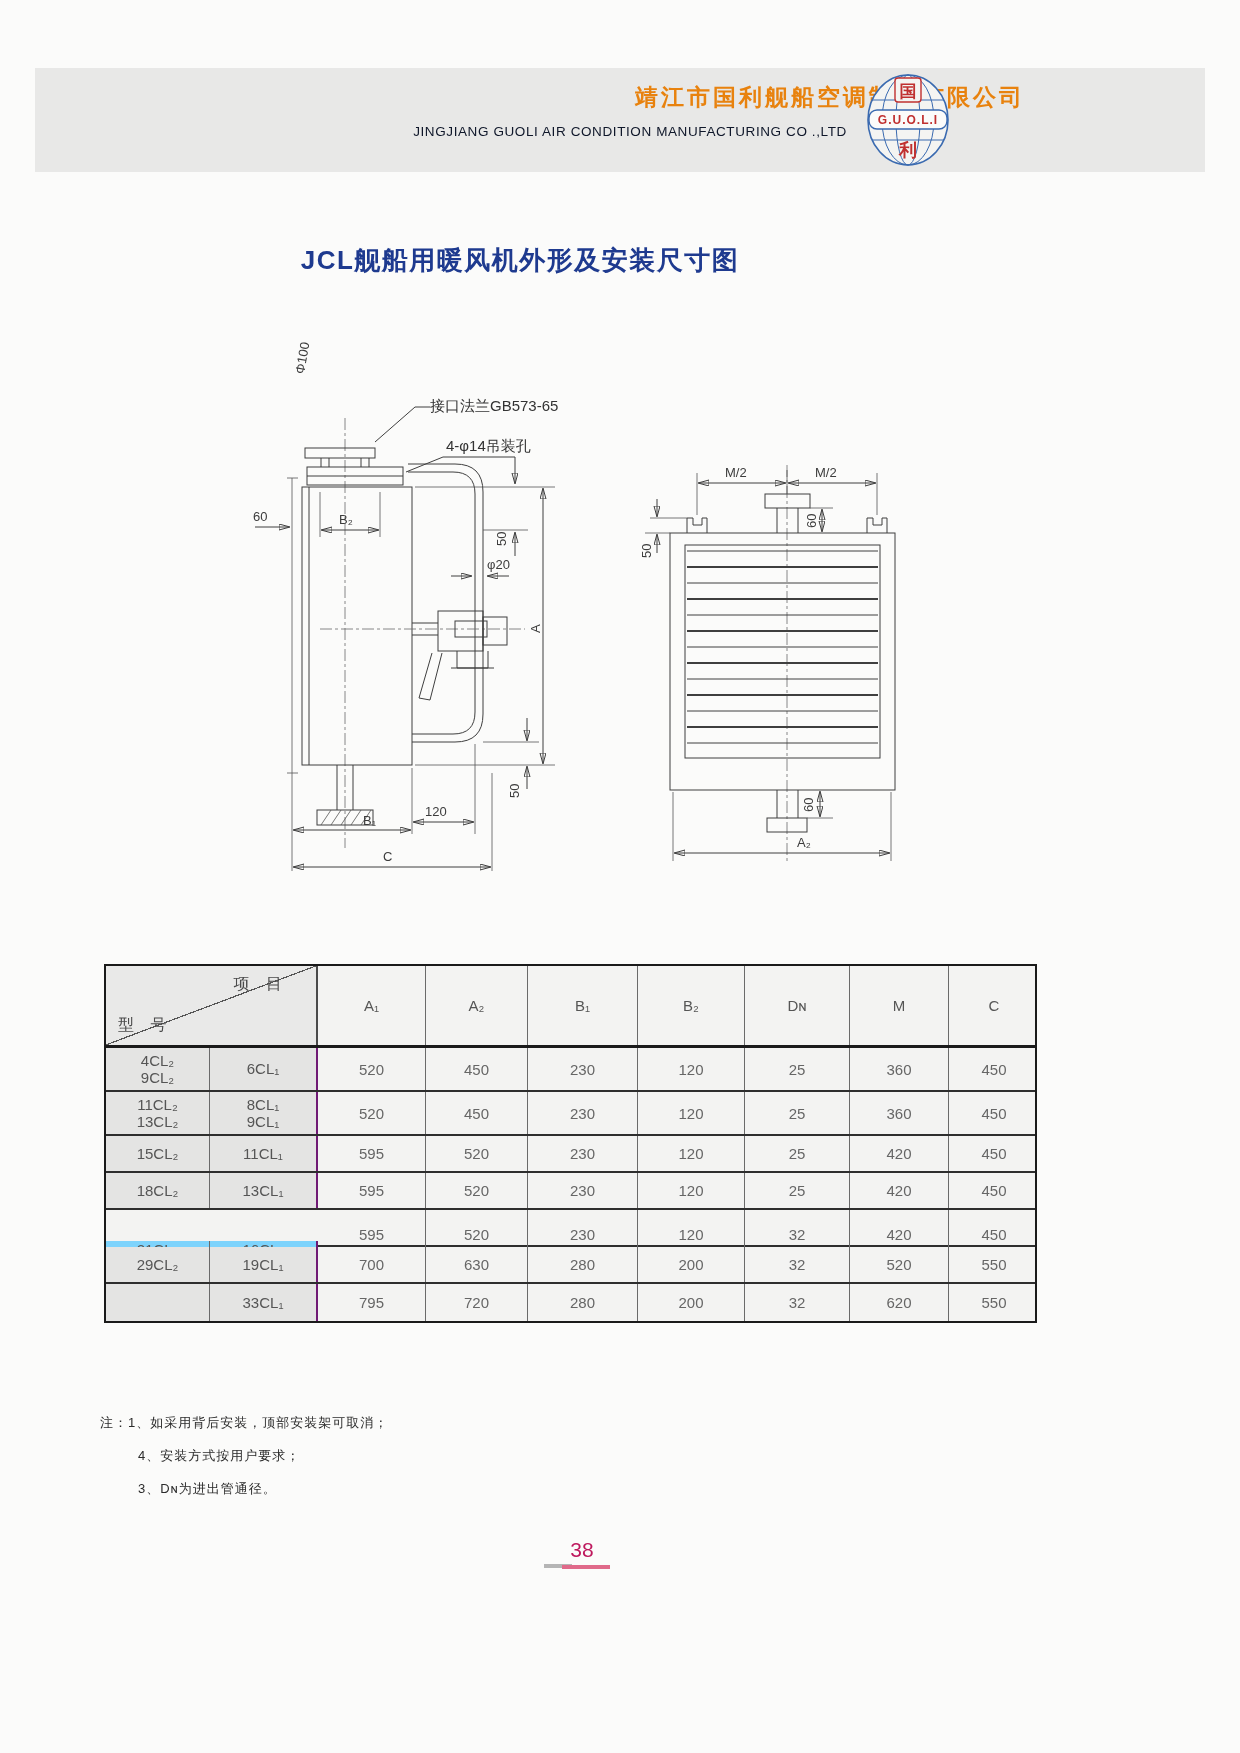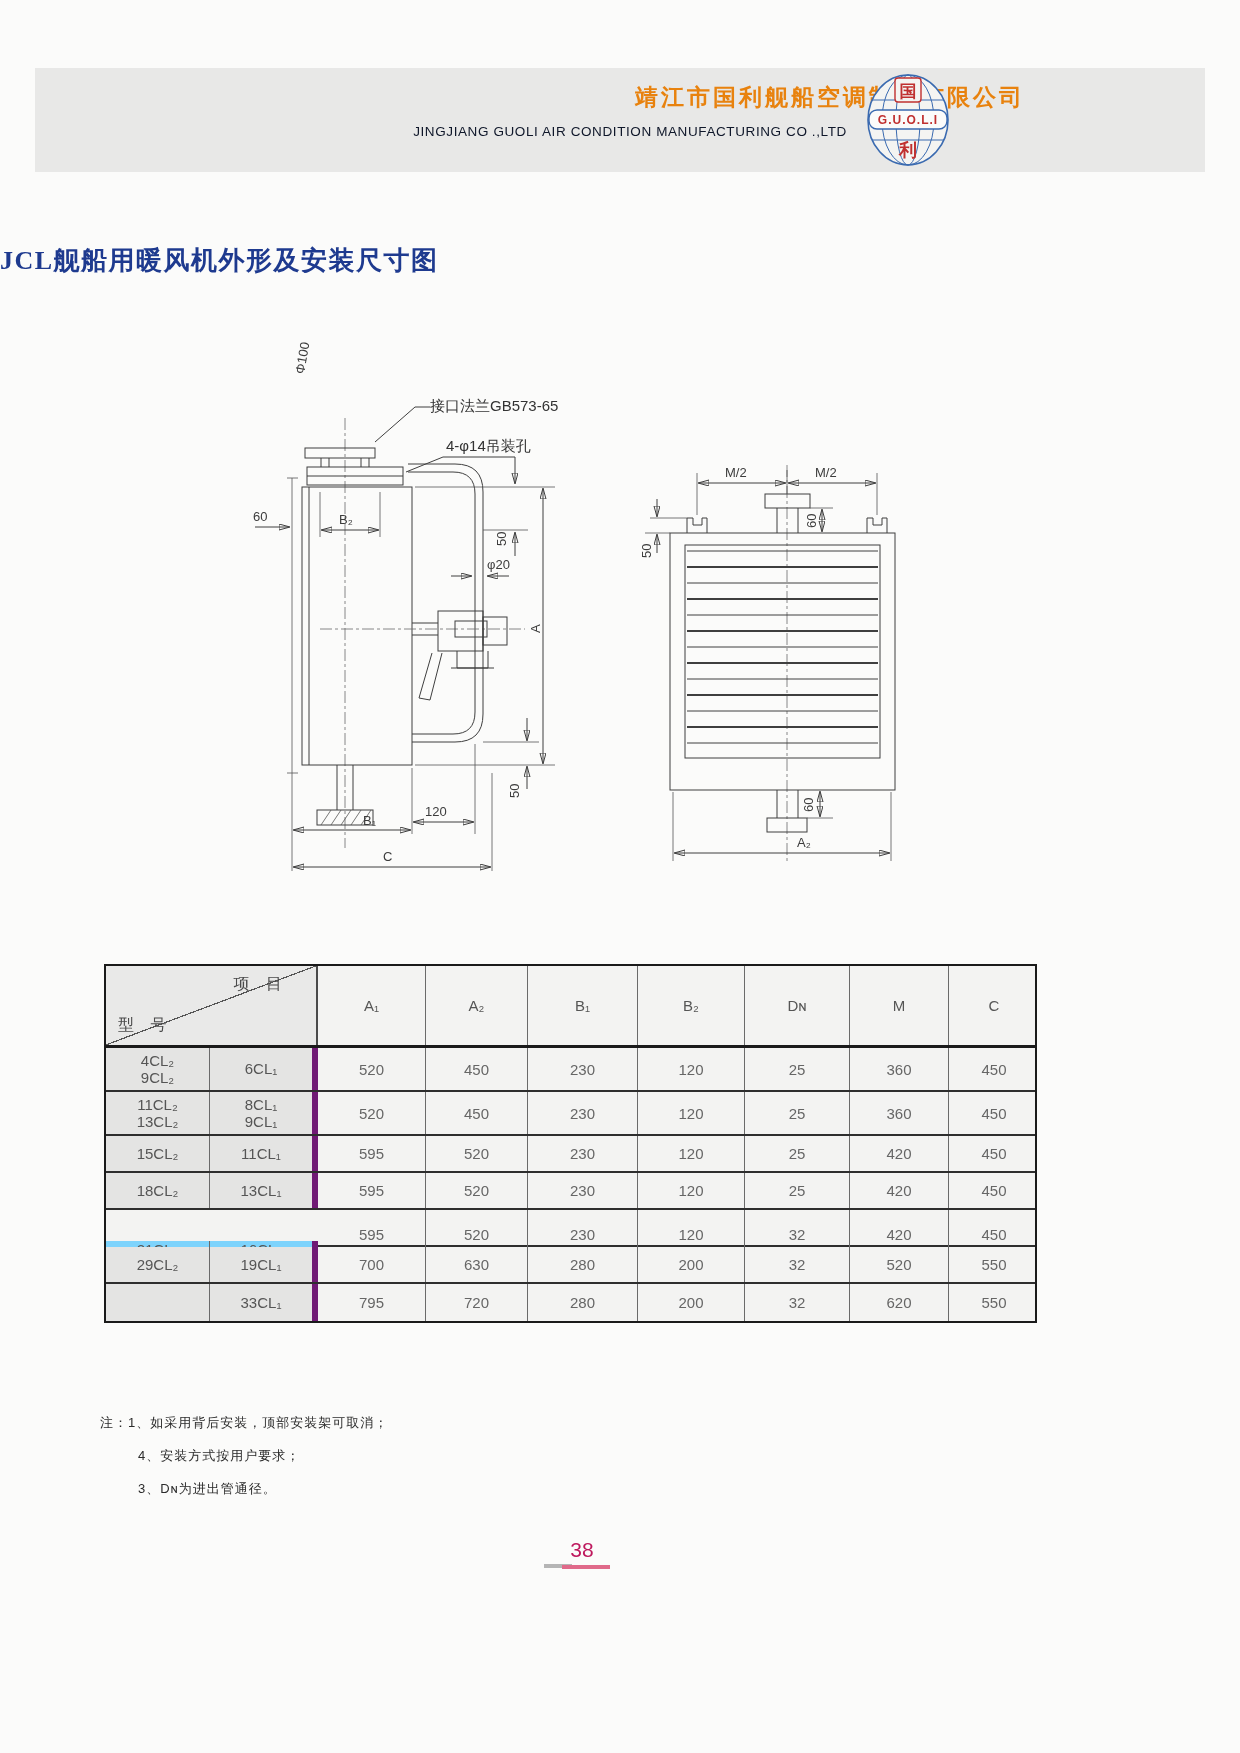--- a/index.html
+++ b/index.html
@@ -7,22 +7,22 @@
   .page{position:relative;width:1240px;height:1753px;background:#fbfbfa;overflow:hidden;
         font-family:"Liberation Sans","DejaVu Sans",sans-serif;color:#333;}
   
   .header-band{position:absolute;left:35px;top:68px;width:1170px;height:104px;background:#e8e8e7;}
   .company-cn{position:absolute;left:200px;top:14px;width:790px;text-align:right;
     font-size:23px;font-weight:bold;color:#e8820e;letter-spacing:3px;white-space:nowrap;}
   .company-en{position:absolute;left:200px;top:56px;width:790px;text-align:center;
     font-size:13.5px;color:#0f172a;letter-spacing:0.6px;white-space:nowrap;}
   .logo{position:absolute;left:823px;top:4px;width:100px;height:96px;}
   
-  .doc-title{position:absolute;left:0;top:243px;width:1040px;text-align:left;
-    font-size:26px;font-weight:bold;color:#1e3a8f;letter-spacing:1.5px;font-family:Liberation Serif, serif;}
+  .doc-title{position:absolute;left:0;top:243px;width:1040px;text-align:center;
+    font-size:26px;font-weight:bold;color:#1e3a8f;letter-spacing:1.5px;}
   
   .svg-abs{position:absolute;}
   .dwg line,.dwg rect,.dwg path,.dwg polyline{stroke:#3f3f3f;fill:none;stroke-width:1;}
   .dwg .thin{stroke-width:0.8;stroke:#555;}
   .dwg .thick{stroke-width:1.8;}
   .dwg .cl{stroke-dasharray:12 3 3 3;stroke:#6a6a6a;stroke-width:0.8;}
   .dwg text{font-family:"Liberation Sans","DejaVu Sans",sans-serif;font-size:13px;fill:#3c3c3c;stroke:none;}
   .dwg text.cjk{font-size:15px;fill:#333;}
   
   .dim-table{position:absolute;left:104px;top:964px;width:933px;border:2px solid #1a1a1a;background:#f3f3f2;}
@@ -32,21 +32,21 @@
   .r0,.r1{height:44px;}
   .t-cell,.t-h,.t-corner{border-right:1px solid #6a6a6a;display:flex;align-items:center;justify-content:center;
      font-size:15px;color:#666;}
   .t-h{color:#555;}
   .t-hrow > div:last-child,.t-row > div:last-child{border-right:none;}
   .t-corner{position:relative;background:#e9e9e8;border-right:2px solid #4a4a4a;
      background-image:linear-gradient(to bottom right,transparent 49.5%,#555 49.5%,#555 50.3%,transparent 50.3%);}
   .c-tr{position:absolute;right:28px;top:8px;font-size:16px;color:#4a4a4a;letter-spacing:6px;}
   .c-bl{position:absolute;left:12px;bottom:9px;font-size:16px;color:#4a4a4a;letter-spacing:6px;}
   .t-cell.model{background:#e4e4e3;color:#555;white-space:pre-line;text-align:center;line-height:1.15;}
-  .t-cell.m2{border-right:6px solid #701a75;}
+  .t-cell.m2{border-right:2px solid #701a75;}
   .r4 .model{background:#7dd3fc;margin-top:31px;}
   
   .notes{position:absolute;left:100px;top:1406px;font-size:13px;color:#2b2b2b;line-height:33px;letter-spacing:1px;}
   .note-indent{margin-left:38px;}
   
   .pageno{position:absolute;left:552px;top:1538px;width:60px;text-align:center;
     font-size:21px;color:#be185d;}
   .u-gray{position:absolute;left:-8px;top:26px;width:28px;height:4px;background:#b5b5b5;}
   .u-pink{position:absolute;left:10px;top:27px;width:48px;height:4px;background:#e06a8a;}
 </style>

